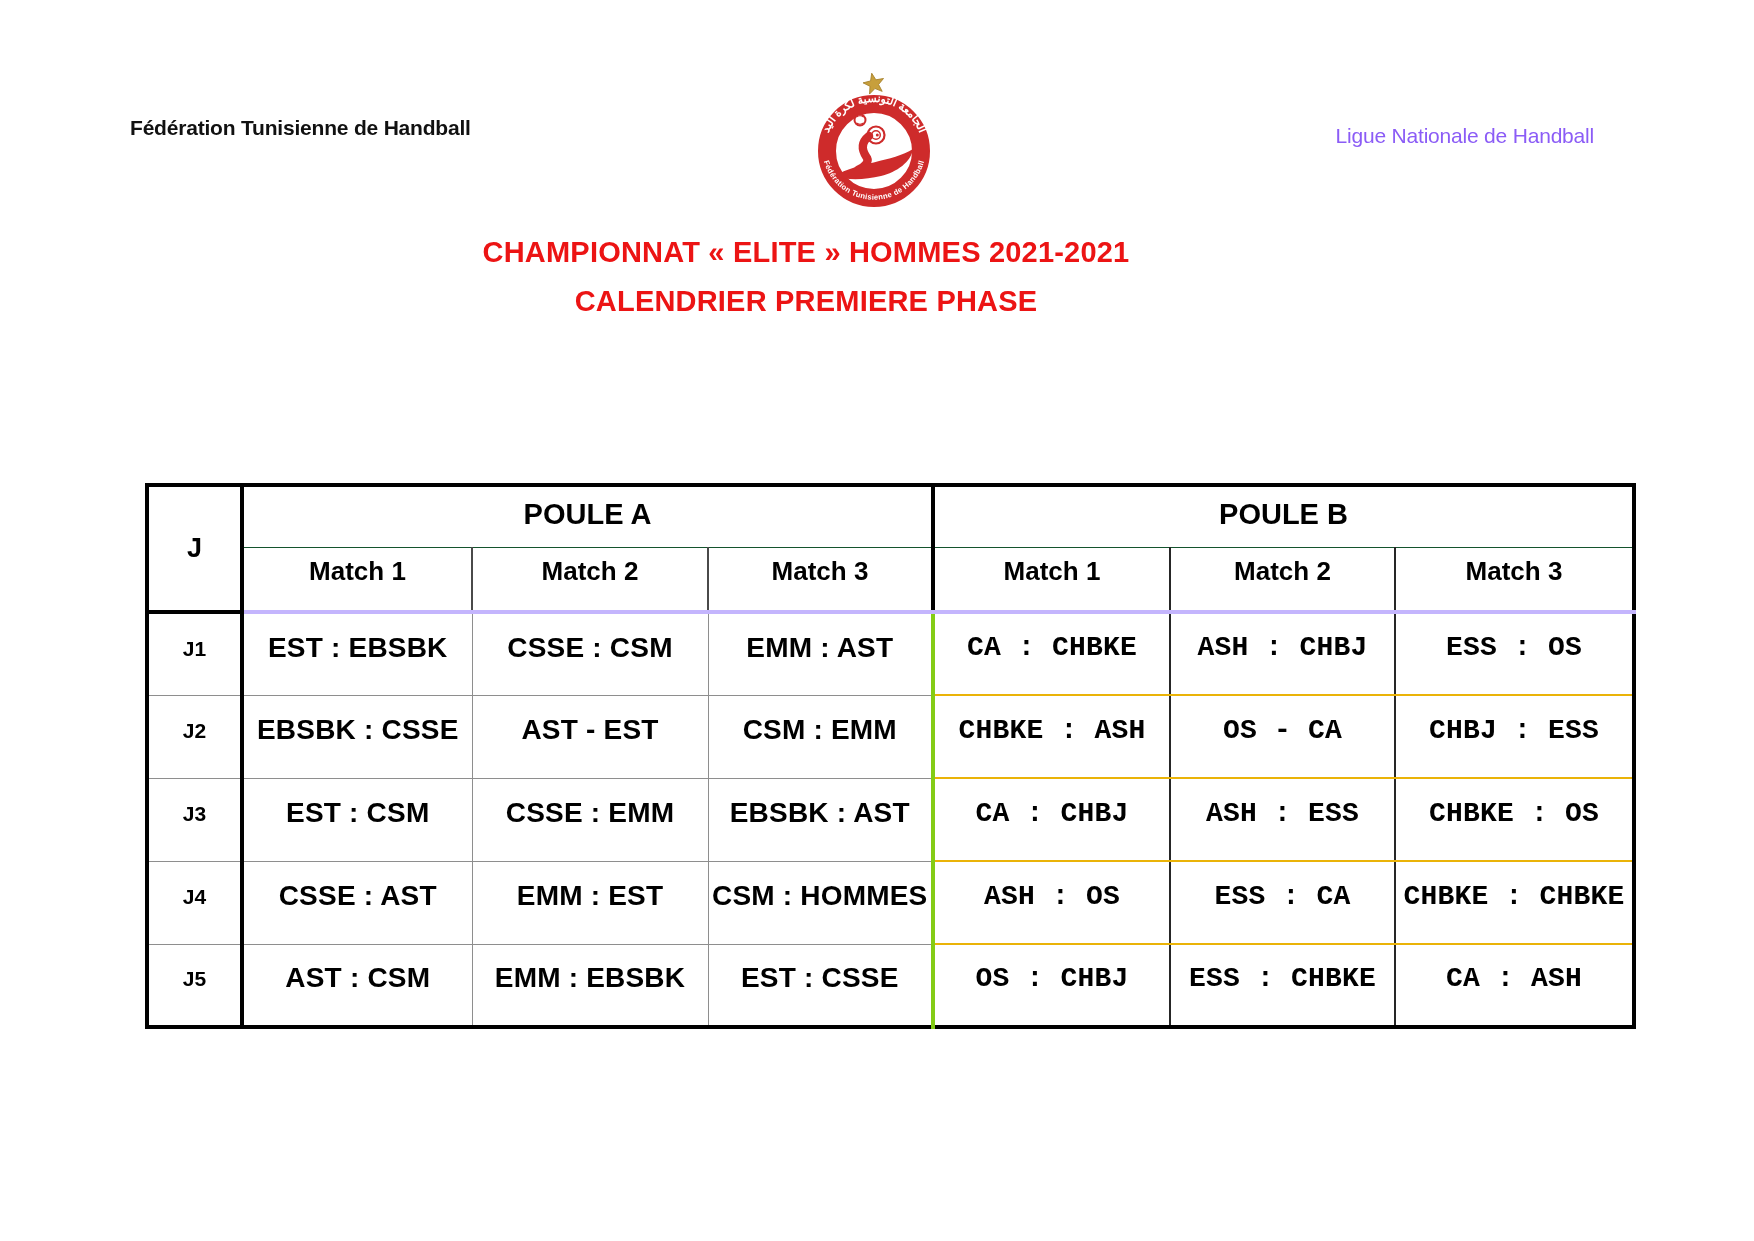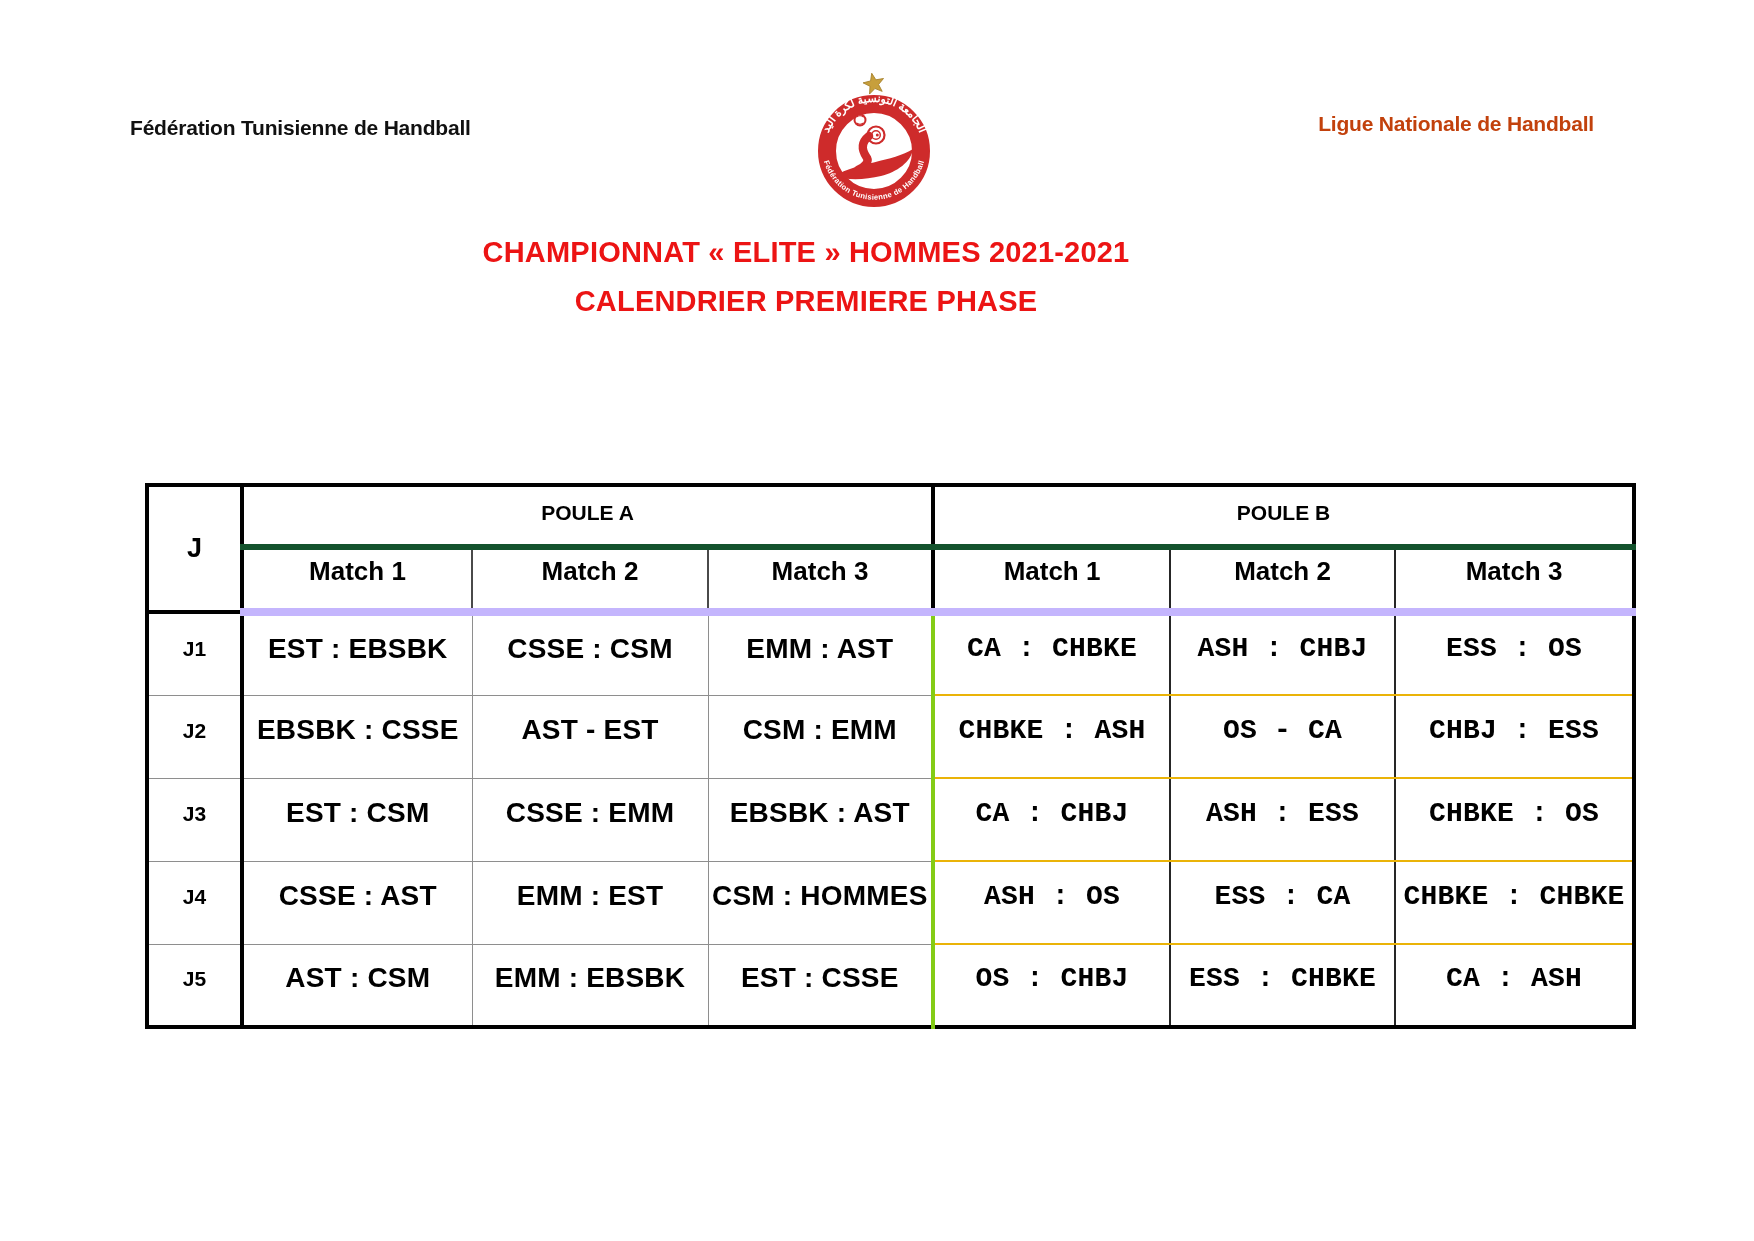--- a/index.html
+++ b/index.html
@@ -12,22 +12,22 @@
     overflow: hidden;
   }
 
   
   .hdr-left {
     position: absolute; left: 130px; top: 116px;
     font-size: 21px; font-weight: bold; color: #111;
     letter-spacing: -0.2px; white-space: nowrap;
   }
   .hdr-right {
-    position: absolute; right: 160px; top: 112px;
-    font-size: 21px; font-weight: bold; color: #c2410c;
+    position: absolute; right: 160px; top: 124px;
+    font-size: 21px; font-weight: normal; color: #8b5cf6;
     letter-spacing: -0.2px; white-space: nowrap;
   }
   .logo-wrap { position: absolute; left: 799px; top: 58px; width: 150px; height: 172px; }
 
   
   .title {
     position: absolute; left: 16px; width: 1580px;
     text-align: center; font-weight: bold;
     color: #ec1414; white-space: pre; letter-spacing: 0.2px;
   }
@@ -46,24 +46,24 @@
     font-weight: bold; overflow: hidden; white-space: nowrap;
   }
   tr.hr1 { height: 62px; }
   tr.hr2 { height: 65px; }
   tbody tr.brow { height: 83px; }
 
   th.jhead {
     border-right: 4px solid #000; border-bottom: 4px solid #000;
     font-size: 27px;
   }
-  th.poule { border-bottom: 6px solid #14532d; font-size: 21px; padding-bottom: 6px; white-space: pre; }
+  th.poule { border-bottom: 1px solid #14532d; font-size: 29px; padding-bottom: 6px; white-space: pre; }
   th.poule.pa { border-right: 4px solid #000; }
 
-  tr.hr2 th { border-bottom: 8px solid #c4b5fd; font-size: 26px; padding-bottom: 16px; }
+  tr.hr2 th { border-bottom: 4px solid #c4b5fd; font-size: 26px; padding-bottom: 16px; }
   tr.hr2 th.va { border-right: 2px solid #4a4a4a; }
   tr.hr2 th.vend { border-right: 4px solid #000; }
   tr.hr2 th.vb { border-right: 2px solid #262626; }
 
   tbody th.jlabel {
     border-right: 4px solid #000; border-bottom: 1px solid #8e8e8e;
     font-size: 21px; padding-bottom: 12px;
   }
   tbody td { font-size: 28px; padding-bottom: 14px; letter-spacing: 0.2px; }
   tbody td.a  { border-bottom: 1px solid #8e8e8e; }

